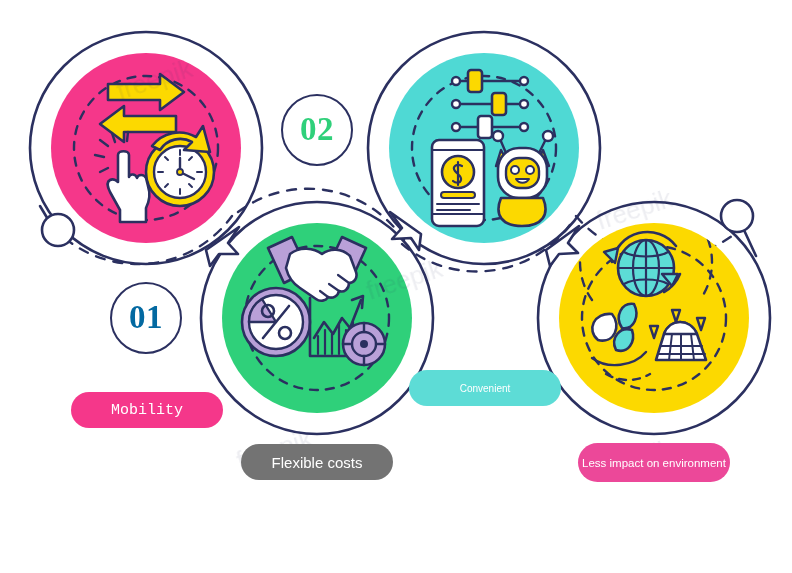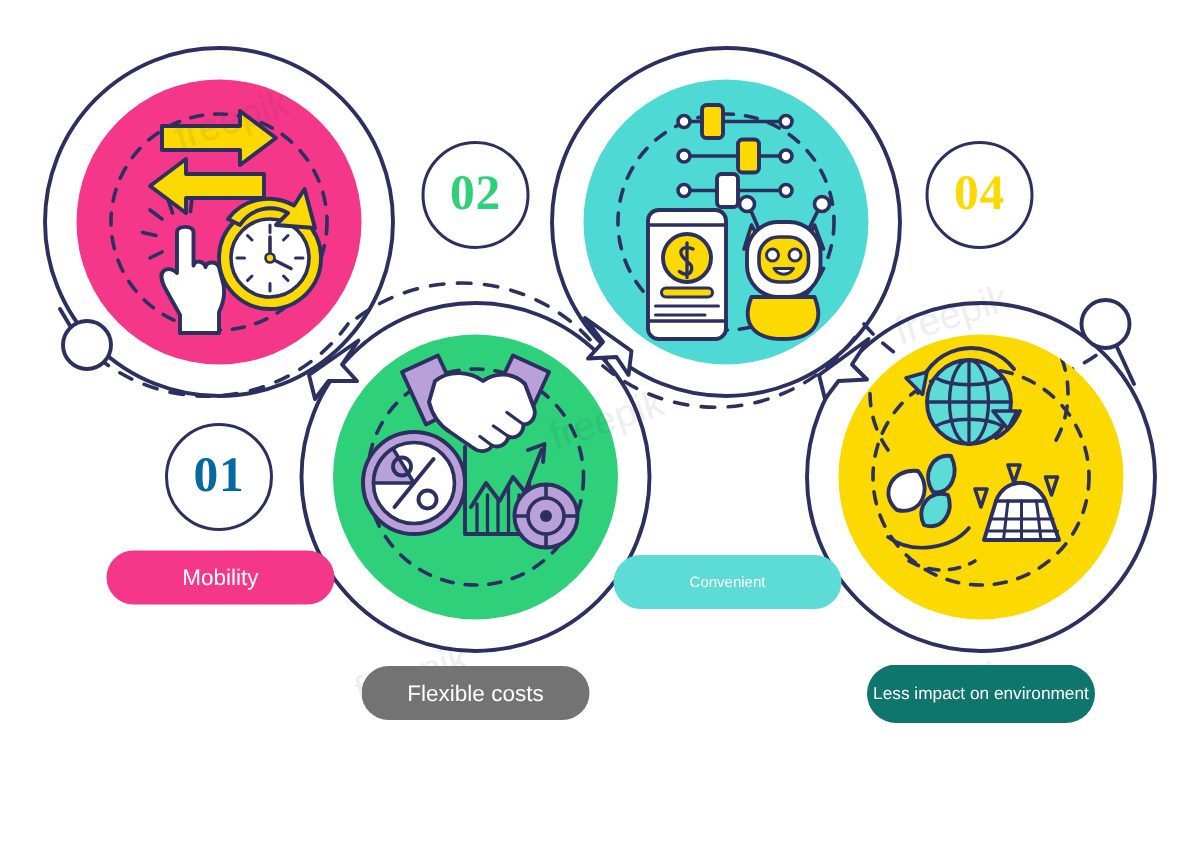--- a/index.html
+++ b/index.html
@@ -61,41 +61,42 @@
     border-radius: 999px;
     display: flex;
     align-items: center;
     justify-content: center;
     color: #ffffff;
     box-sizing: border-box;
     user-select: none;
     white-space: nowrap;
   }
   #pill-1 {
-    left: 71px; top: 367px;
+    left: 71px; top: 392px;
     width: 152px; height: 36px;
     background: #f5378a;
     font-size: 15px;
+    font-family: Liberation Mono, monospace;
   }
   #pill-2 {
     left: 241px; top: 444px;
     width: 152px; height: 36px;
     background: #737373;
     font-size: 15px;
   }
   #pill-3 {
     left: 409px; top: 370px;
     width: 152px; height: 36px;
     background: #5ddcd6;
     font-size: 10px;
   }
   #pill-4 {
     left: 578px; top: 443px;
     width: 152px; height: 39px;
-    background: #0f766e;
+    background: #ec4899;
     font-size: 11.5px;
   }
 </style>
 </head>
 <body>
 
 <div id="stage">
 
   <svg id="art" viewBox="0 0 792 573" xmlns="http://www.w3.org/2000/svg">
     <defs>
@@ -337,23 +338,20 @@
       </g>
     </g>
   </svg>
 
   <div class="num-badge" id="badge-01">
     <span>01</span>
   </div>
   <div class="num-badge" id="badge-02">
     <span>02</span>
   </div>
-  <div class="num-badge" id="badge-04">
-    <span>04</span>
-  </div>
 
   <div class="pill" id="pill-1">
     <span>Mobility</span>
   </div>
   <div class="pill" id="pill-2">
     <span>Flexible costs</span>
   </div>
   <div class="pill" id="pill-3">
     <span>Convenient</span>
   </div>

